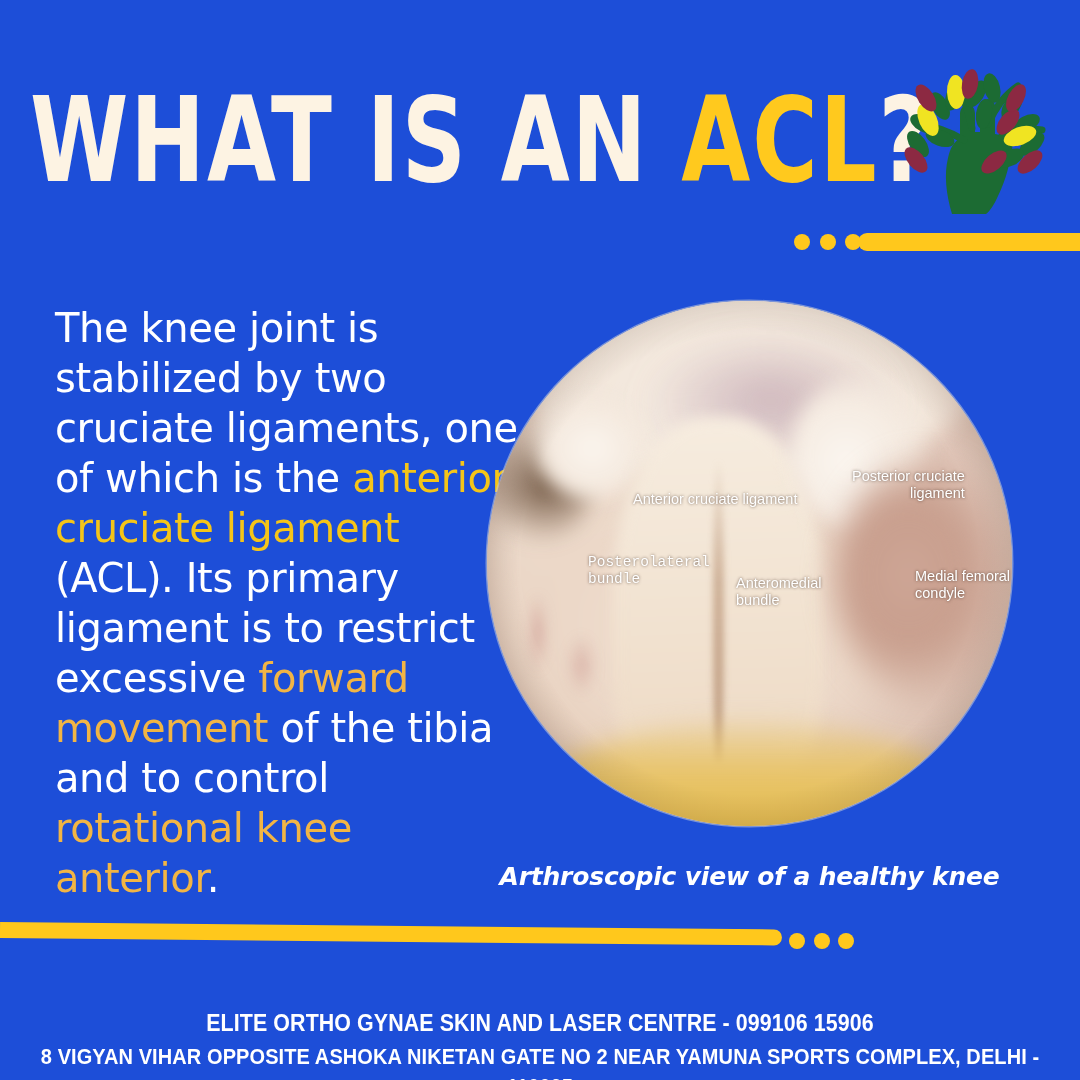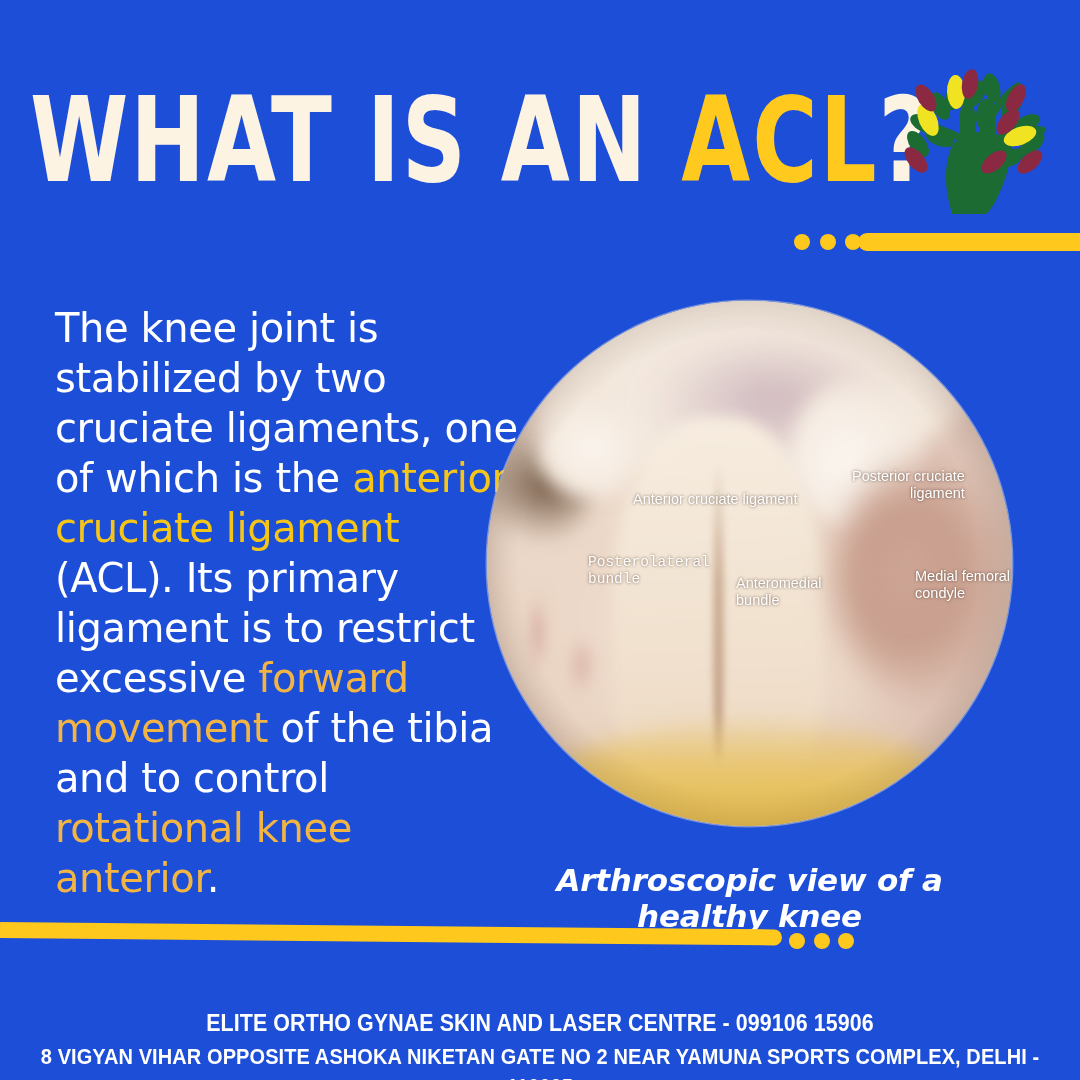--- a/index.html
+++ b/index.html
@@ -196,21 +196,21 @@
   #lbl-mfc   { left: 428px; top: 267px; }
 
   #caption {
     position: absolute;
     left: 487px;
     top: 862px;
     width: 525px;
     text-align: center;
     color: #FFFFFF;
     font-family: "DejaVu Sans", sans-serif;
-    font-size: 31px;
+    font-size: 25px;
     font-style: italic;
     font-weight: 700;
     letter-spacing: -0.2px;
   }
 
   
   #bottom-rule {
     position: absolute;
     left: 0;
     top: 914px;

